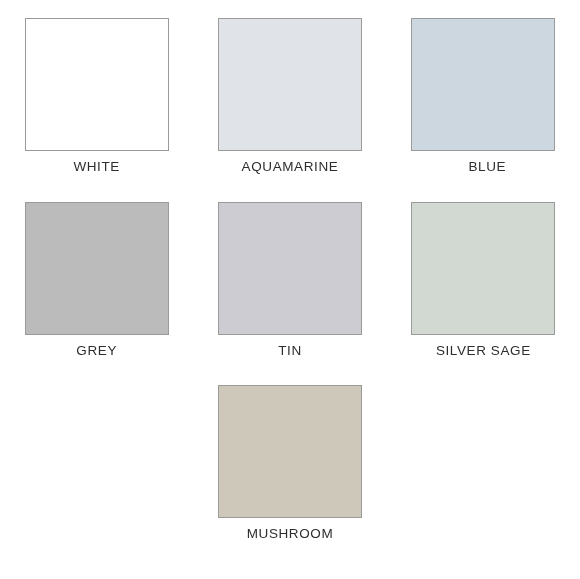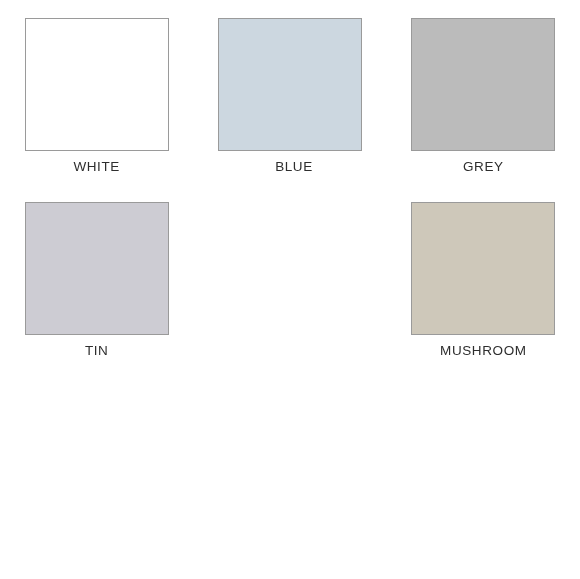--- a/index.html
+++ b/index.html
@@ -65,36 +65,44 @@
 <body style="background-color: rgb(255, 255, 255);">
 
 <div id="swatch-grid">
 
   <div class="swatch-cell">
     <div class="swatch-chip" style="background-color: rgb(255, 255, 255); border-color: rgb(154, 154, 154);"></div>
     <div class="swatch-label" style="color: rgb(46, 46, 46);">WHITE</div>
   </div>
 
 
+  <div class="swatch-cell">
+    <div class="swatch-chip" style="background-color: rgb(224, 228, 233); border-color: rgb(154, 154, 154);"></div>
+    <div class="swatch-label" style="color: rgb(46, 46, 46);">AQUAMARINE</div>
+  </div>
 
   <div class="swatch-cell">
     <div class="swatch-chip" style="background-color: rgb(204, 215, 224); border-color: rgb(154, 154, 154);"></div>
     <div class="swatch-label" style="color: rgb(46, 46, 46); padding-left: 8px;">BLUE</div>
   </div>
 
   <div class="swatch-cell">
     <div class="swatch-chip" style="background-color: rgb(187, 187, 187); border-color: rgb(154, 154, 154);"></div>
     <div class="swatch-label" style="color: rgb(46, 46, 46);">GREY</div>
   </div>
 
   <div class="swatch-cell">
     <div class="swatch-chip" style="background-color: rgb(205, 204, 211); border-color: rgb(154, 154, 154);"></div>
     <div class="swatch-label" style="color: rgb(46, 46, 46);">TIN</div>
   </div>
 
+  <div class="swatch-cell">
+    <div class="swatch-chip" style="background-color: rgb(210, 216, 210); border-color: rgb(154, 154, 154);"></div>
+    <div class="swatch-label" style="color: rgb(46, 46, 46);">SILVER SAGE</div>
+  </div>
 
   <div class="swatch-cell is-empty">
     <div class="swatch-chip"></div>
     <div class="swatch-label" style="color: rgb(46, 46, 46);"></div>
   </div>
 
   <div class="swatch-cell">
     <div class="swatch-chip" style="background-color: rgb(206, 200, 186); border-color: rgb(154, 154, 154);"></div>
     <div class="swatch-label" style="color: rgb(46, 46, 46);">MUSHROOM</div>
   </div>

